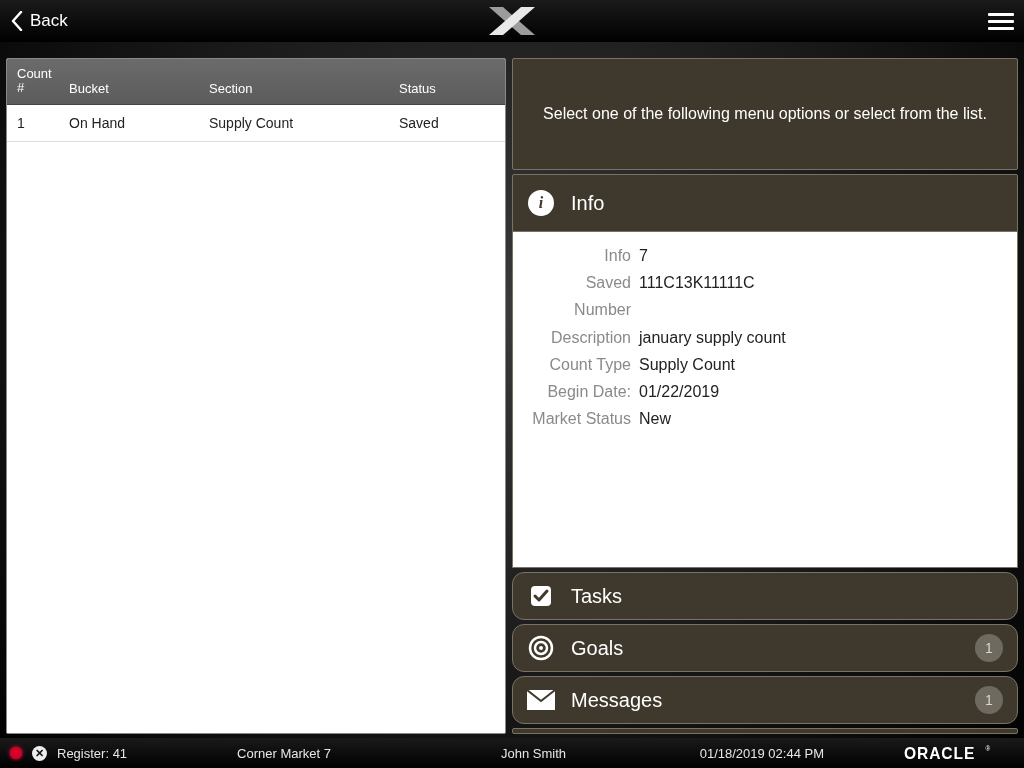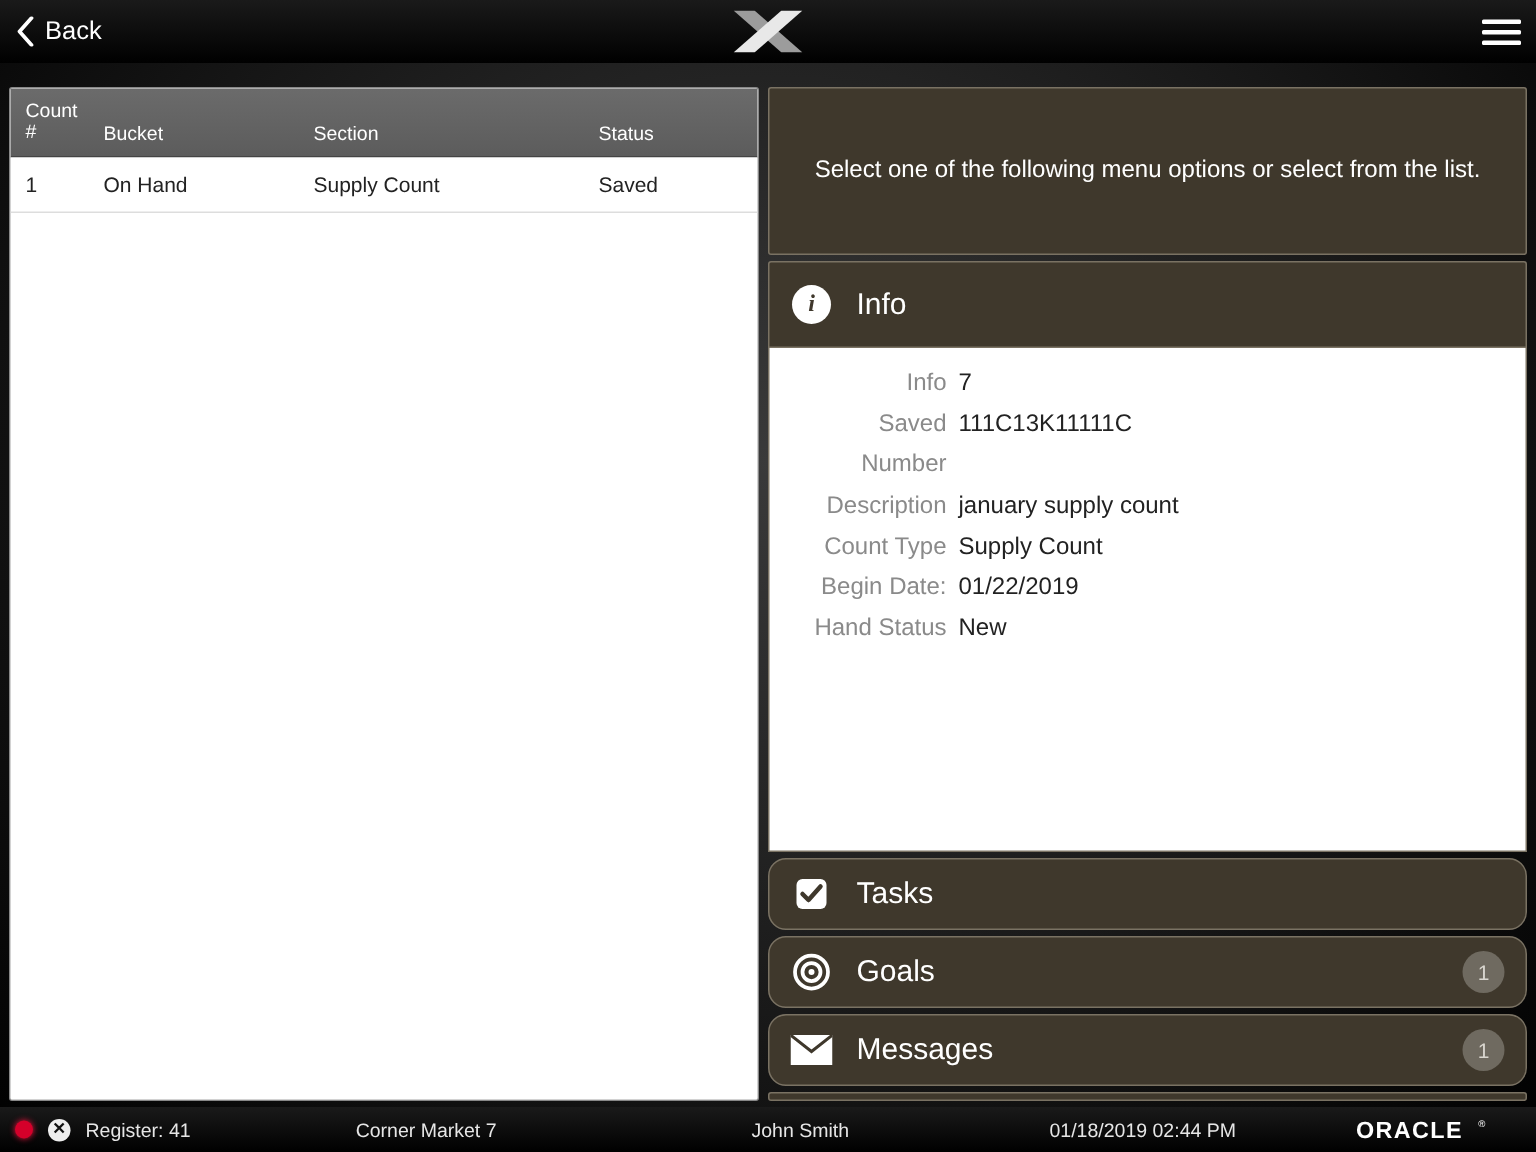--- a/index.html
+++ b/index.html
@@ -126,21 +126,21 @@
             </div>
           <div class="kv">
               <div class="k">Count Type</div>
               <div class="v">Supply Count</div>
             </div>
           <div class="kv">
               <div class="k">Begin Date:</div>
               <div class="v">01/22/2019</div>
             </div>
           <div class="kv">
-              <div class="k">Hand Status</div>
+              <div class="k">Market Status</div>
               <div class="v">New</div>
             </div>
         </div>
       </div>
 
       <div class="menu-item">
         <span class="icon-box">
           <svg width="24" height="24" viewBox="0 0 24 24">
               <rect x="2" y="2" width="20" height="20" rx="4" fill="#fff"></rect>
               <path d="M6 12 L10 16 L18 7" stroke="#3f382c" stroke-width="3" fill="none" stroke-linecap="round" stroke-linejoin="round"></path>

